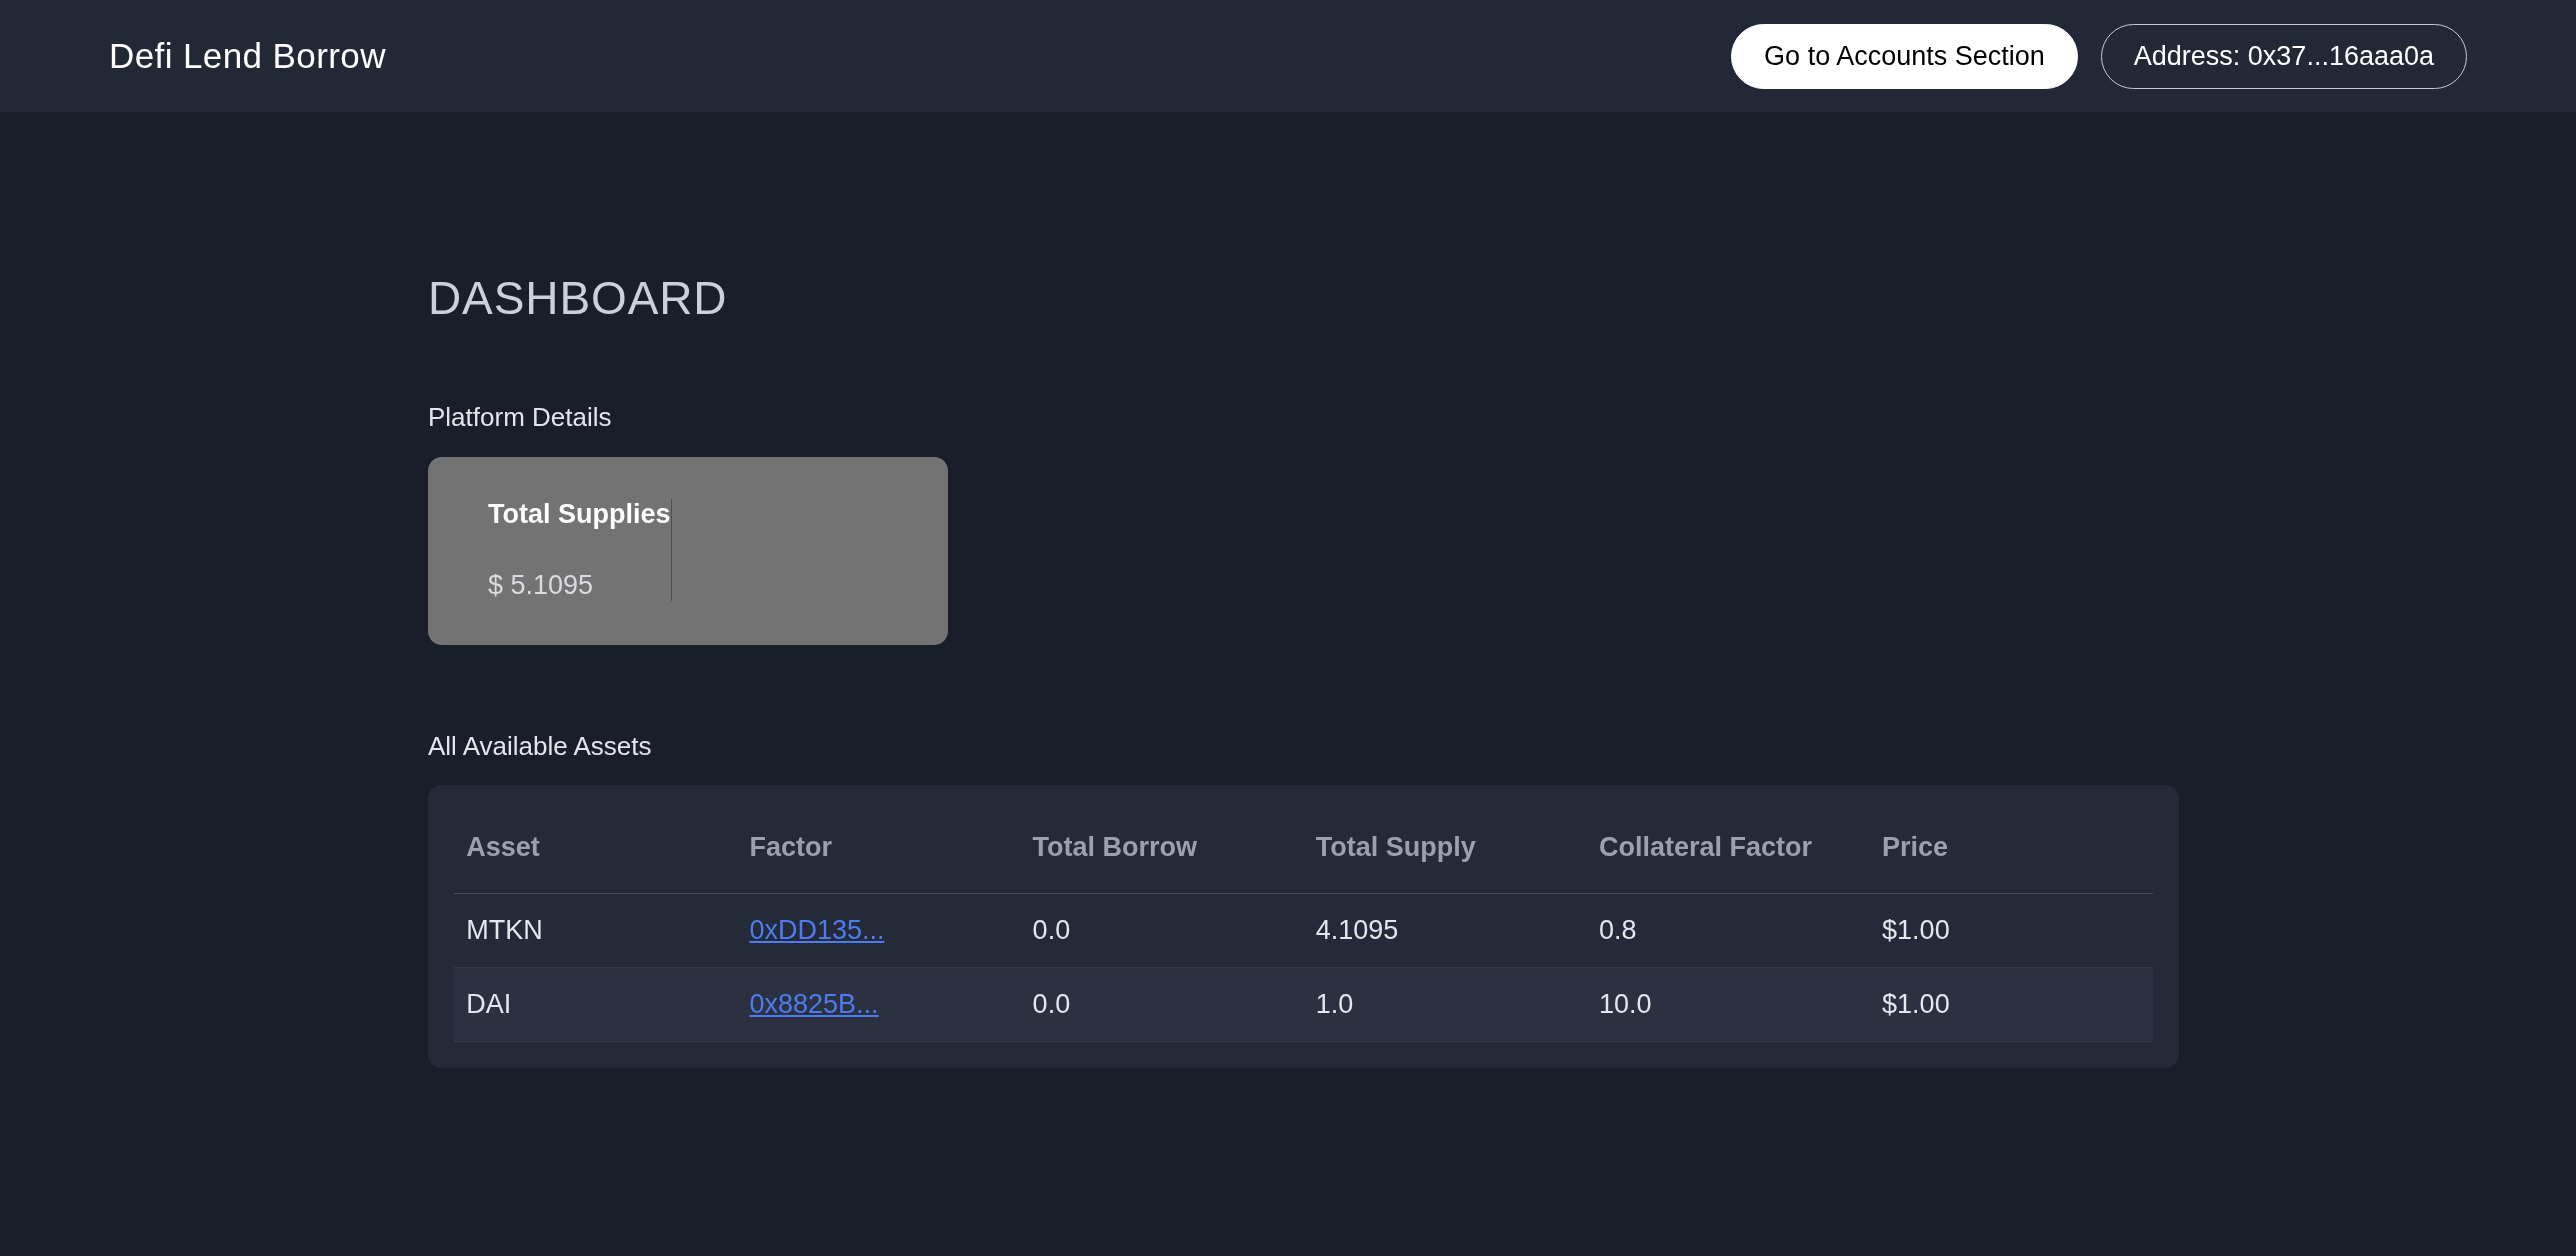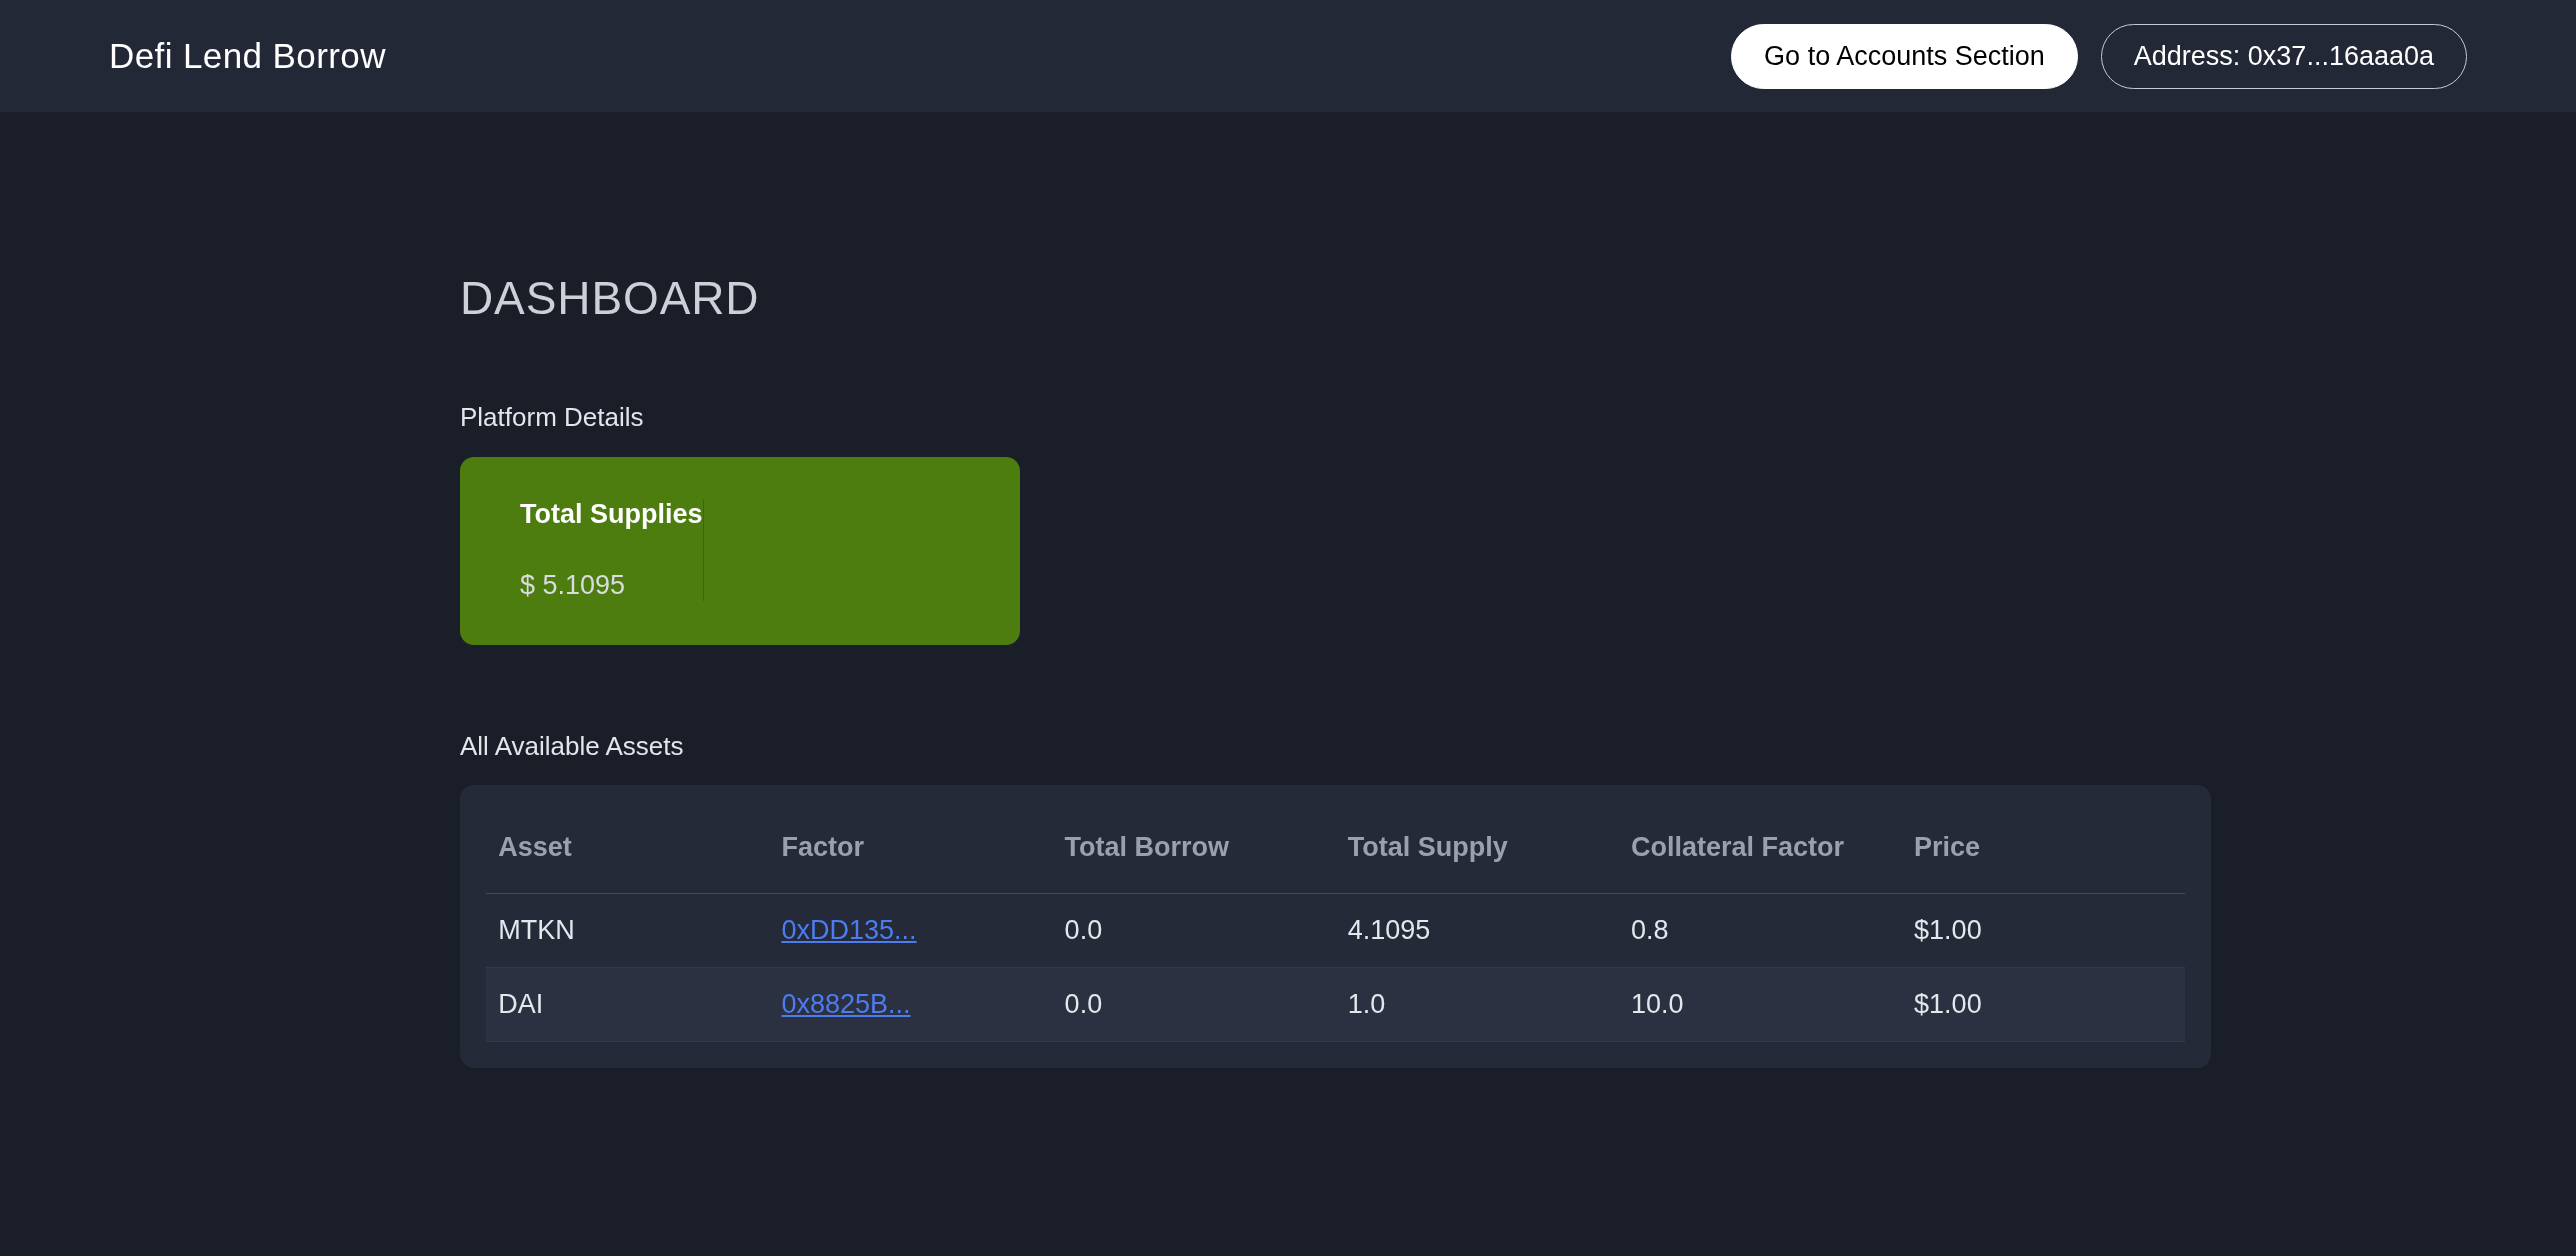--- a/index.html
+++ b/index.html
@@ -45,43 +45,43 @@
     color: #000000;
     border: 1.8px solid #ffffff;
   }
   .btn-outline {
     background: transparent;
     color: #ffffff;
     border: 1.8px solid #c5cad2;
   }
 
   
-  .content { padding: 0 0 105px 428px; margin-left: 32px; }
+  .content { padding: 0 0 105px 428px; }
 
   .page-title {
     margin: 159px 0 0 0;
     font-size: 46px;
     font-weight: 400;
     color: #ccd1d8;
     letter-spacing: 0.9px;
   }
 
   .section-label {
     font-size: 26px;
     color: #e2e5e9;
     font-weight: 400;
   }
   .platform-label { margin-top: 77px; }
   .assets-label   { margin-top: 86px; }
 
   
   .platform-card {
     margin-top: 24px;
-    width: 560px;
-    background: #4d7c0f;
+    width: 520px;
+    background: #737373;
     border-radius: 14px;
     display: flex;
     padding: 42px 0 44px 0;
   }
   .stat-first {
     width: 244px;
     padding-left: 60px;
     border-right: 1.8px solid #494f5c;
   }
   .stat-second { padding-left: 21px; }

